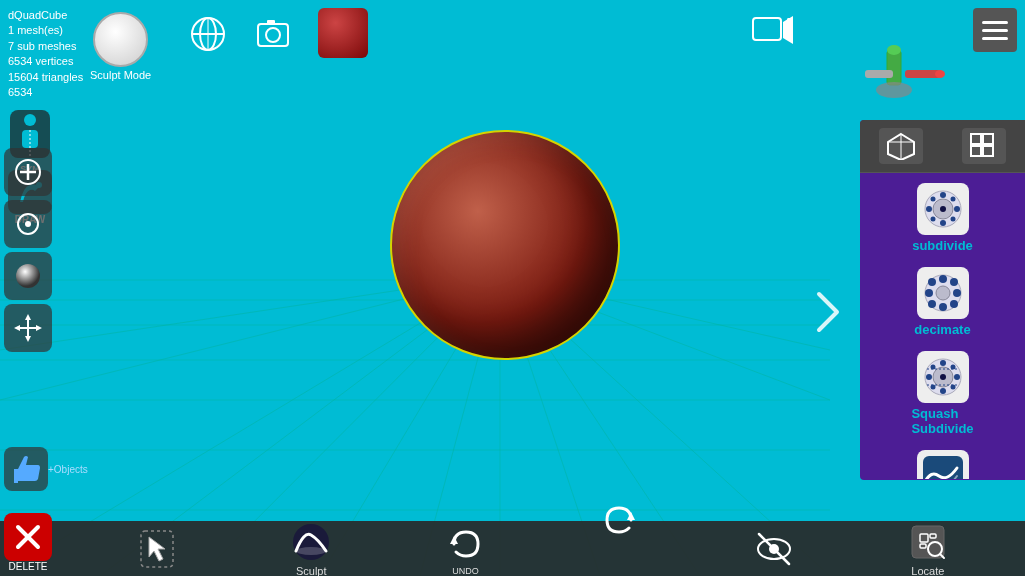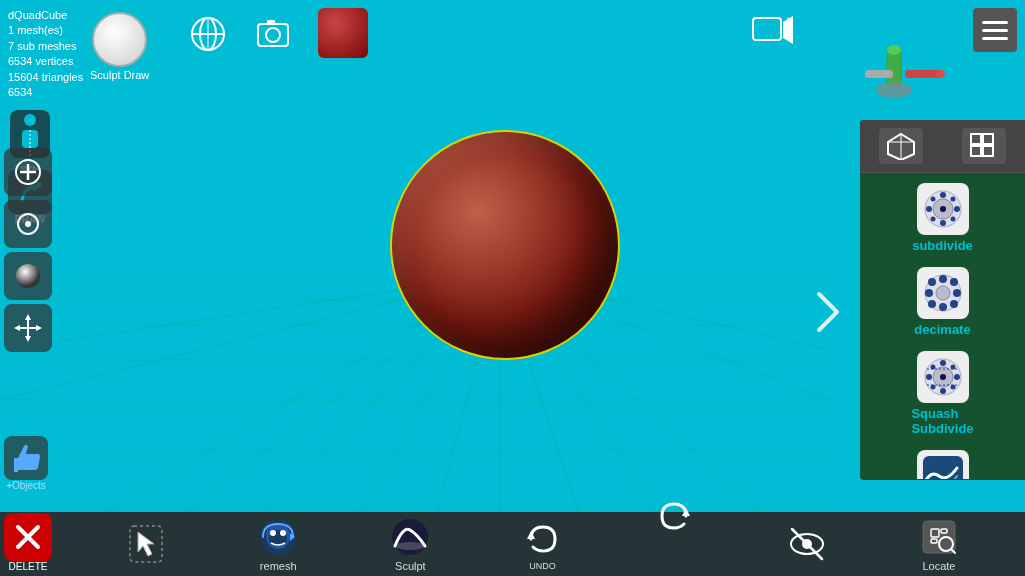--- a/index.html
+++ b/index.html
@@ -149,21 +149,21 @@
       font-size: 9px;
     }
 
     
     .right-panel {
       position: absolute;
       top: 120px;
       right: 0;
       width: 165px;
       height: 360px;
-      background: #14532d;
+      background: #4c1d95;
       border-radius: 4px 0 0 4px;
       overflow: hidden;
     }
 
     .right-panel-header {
       display: flex;
       align-items: center;
       justify-content: space-around;
       background: #444;
       padding: 8px 0;
@@ -226,21 +226,21 @@
       margin-top: 3px;
       font-weight: 600;
     }
 
     
     .bottom-toolbar {
       position: absolute;
       bottom: 0;
       left: 0;
       width: 100%;
-      height: 64px;
+      height: 55px;
       background: rgba(40,40,40,0.92);
       display: flex;
       align-items: center;
       justify-content: space-around;
       padding: 4px 20px;
       text-align: center;
     }
 
     .bottom-tool {
       display: flex;
@@ -310,21 +310,21 @@
       font-size: 10px;
       font-weight: bold;
     }
 
     
     .plus-objects-btn {
       position: absolute;
       bottom: 85px;
       left: 4px;
       display: flex;
-      flex-direction: column;
+      flex-direction: row;
       align-items: center;
       cursor: pointer;
     }
 
     .plus-objects-icon {
       width: 44px;
       height: 44px;
       background: rgba(50,50,50,0.7);
       border-radius: 8px;
       display: flex;
@@ -388,21 +388,21 @@
     <span>dQuadCube</span><br>
     <span>1 mesh(es)</span><br>
     <span>7 sub meshes</span><br>
     <span>6534 vertices</span><br>
     <span>15604 triangles</span><br>
     <span>6534</span>
   </div>
 
   <div class="sculpt-mode-btn">
     <div class="sculpt-mode-circle"></div>
-    <span class="sculpt-mode-label">Sculpt Draw</span>
+    <span class="sculpt-mode-label">Sculpt Mode</span>
   </div>
 
   <div class="globe-icon-btn">
     <svg width="40" height="40" viewBox="0 0 40 40">
       <circle cx="20" cy="20" r="16" fill="none" stroke="white" stroke-width="2"></circle>
       <ellipse cx="20" cy="20" rx="8" ry="16" fill="none" stroke="white" stroke-width="2"></ellipse>
       <line x1="4" y1="20" x2="36" y2="20" stroke="white" stroke-width="2"></line>
       <line x1="20" y1="4" x2="20" y2="36" stroke="white" stroke-width="1"></line>
     </svg>
   </div>
@@ -638,37 +638,20 @@
 
     <div class="bottom-tool" style="margin-left:60px;">
       <div class="bottom-icon">
         <svg width="36" height="40" viewBox="0 0 36 40">
           <rect x="2" y="2" width="32" height="36" rx="4" fill="none" stroke="#888" stroke-width="1.5" stroke-dasharray="3,3"></rect>
           <polygon points="10,8 10,28 15,22 20,32 24,30 19,20 26,20" fill="white" stroke="#aaa" stroke-width="1"></polygon>
         </svg>
       </div>
     </div>
 
-    <div class="bottom-tool">
-      <div class="bottom-icon">
-        <svg width="42" height="42" viewBox="0 0 42 42">
-          <circle cx="21" cy="21" r="18" fill="#1a3a5c"></circle>
-
-          <ellipse cx="21" cy="20" rx="12" ry="13" fill="#2255aa"></ellipse>
-          <ellipse cx="21" cy="22" rx="9" ry="8" fill="#1a3a5c"></ellipse>
-          <circle cx="16" cy="17" r="3" fill="white"></circle>
-          <circle cx="26" cy="17" r="3" fill="white"></circle>
-          <path d="M14 27 Q21 31 28 27" fill="none" stroke="white" stroke-width="1.5"></path>
-
-          <path d="M6 21 Q6 8 21 8 Q36 8 36 21" fill="none" stroke="#5af" stroke-width="2" stroke-linecap="round"></path>
-          <polygon points="33,17 38,21 33,25" fill="#5af"></polygon>
-        </svg>
-      </div>
-      <span style="color:#ddd;font-size:11px;">remesh</span>
-    </div>
 
 
     <div class="bottom-tool">
       <div class="bottom-icon">
         <svg width="42" height="42" viewBox="0 0 42 42">
           <circle cx="21" cy="21" r="18" fill="#1a1a3a"></circle>
 
           <path d="M6 30 Q14 10 21 14 Q28 18 36 30" fill="none" stroke="white" stroke-width="3" stroke-linecap="round"></path>
           <ellipse cx="21" cy="30" rx="15" ry="4" fill="rgba(255,255,255,0.2)"></ellipse>
         </svg>

